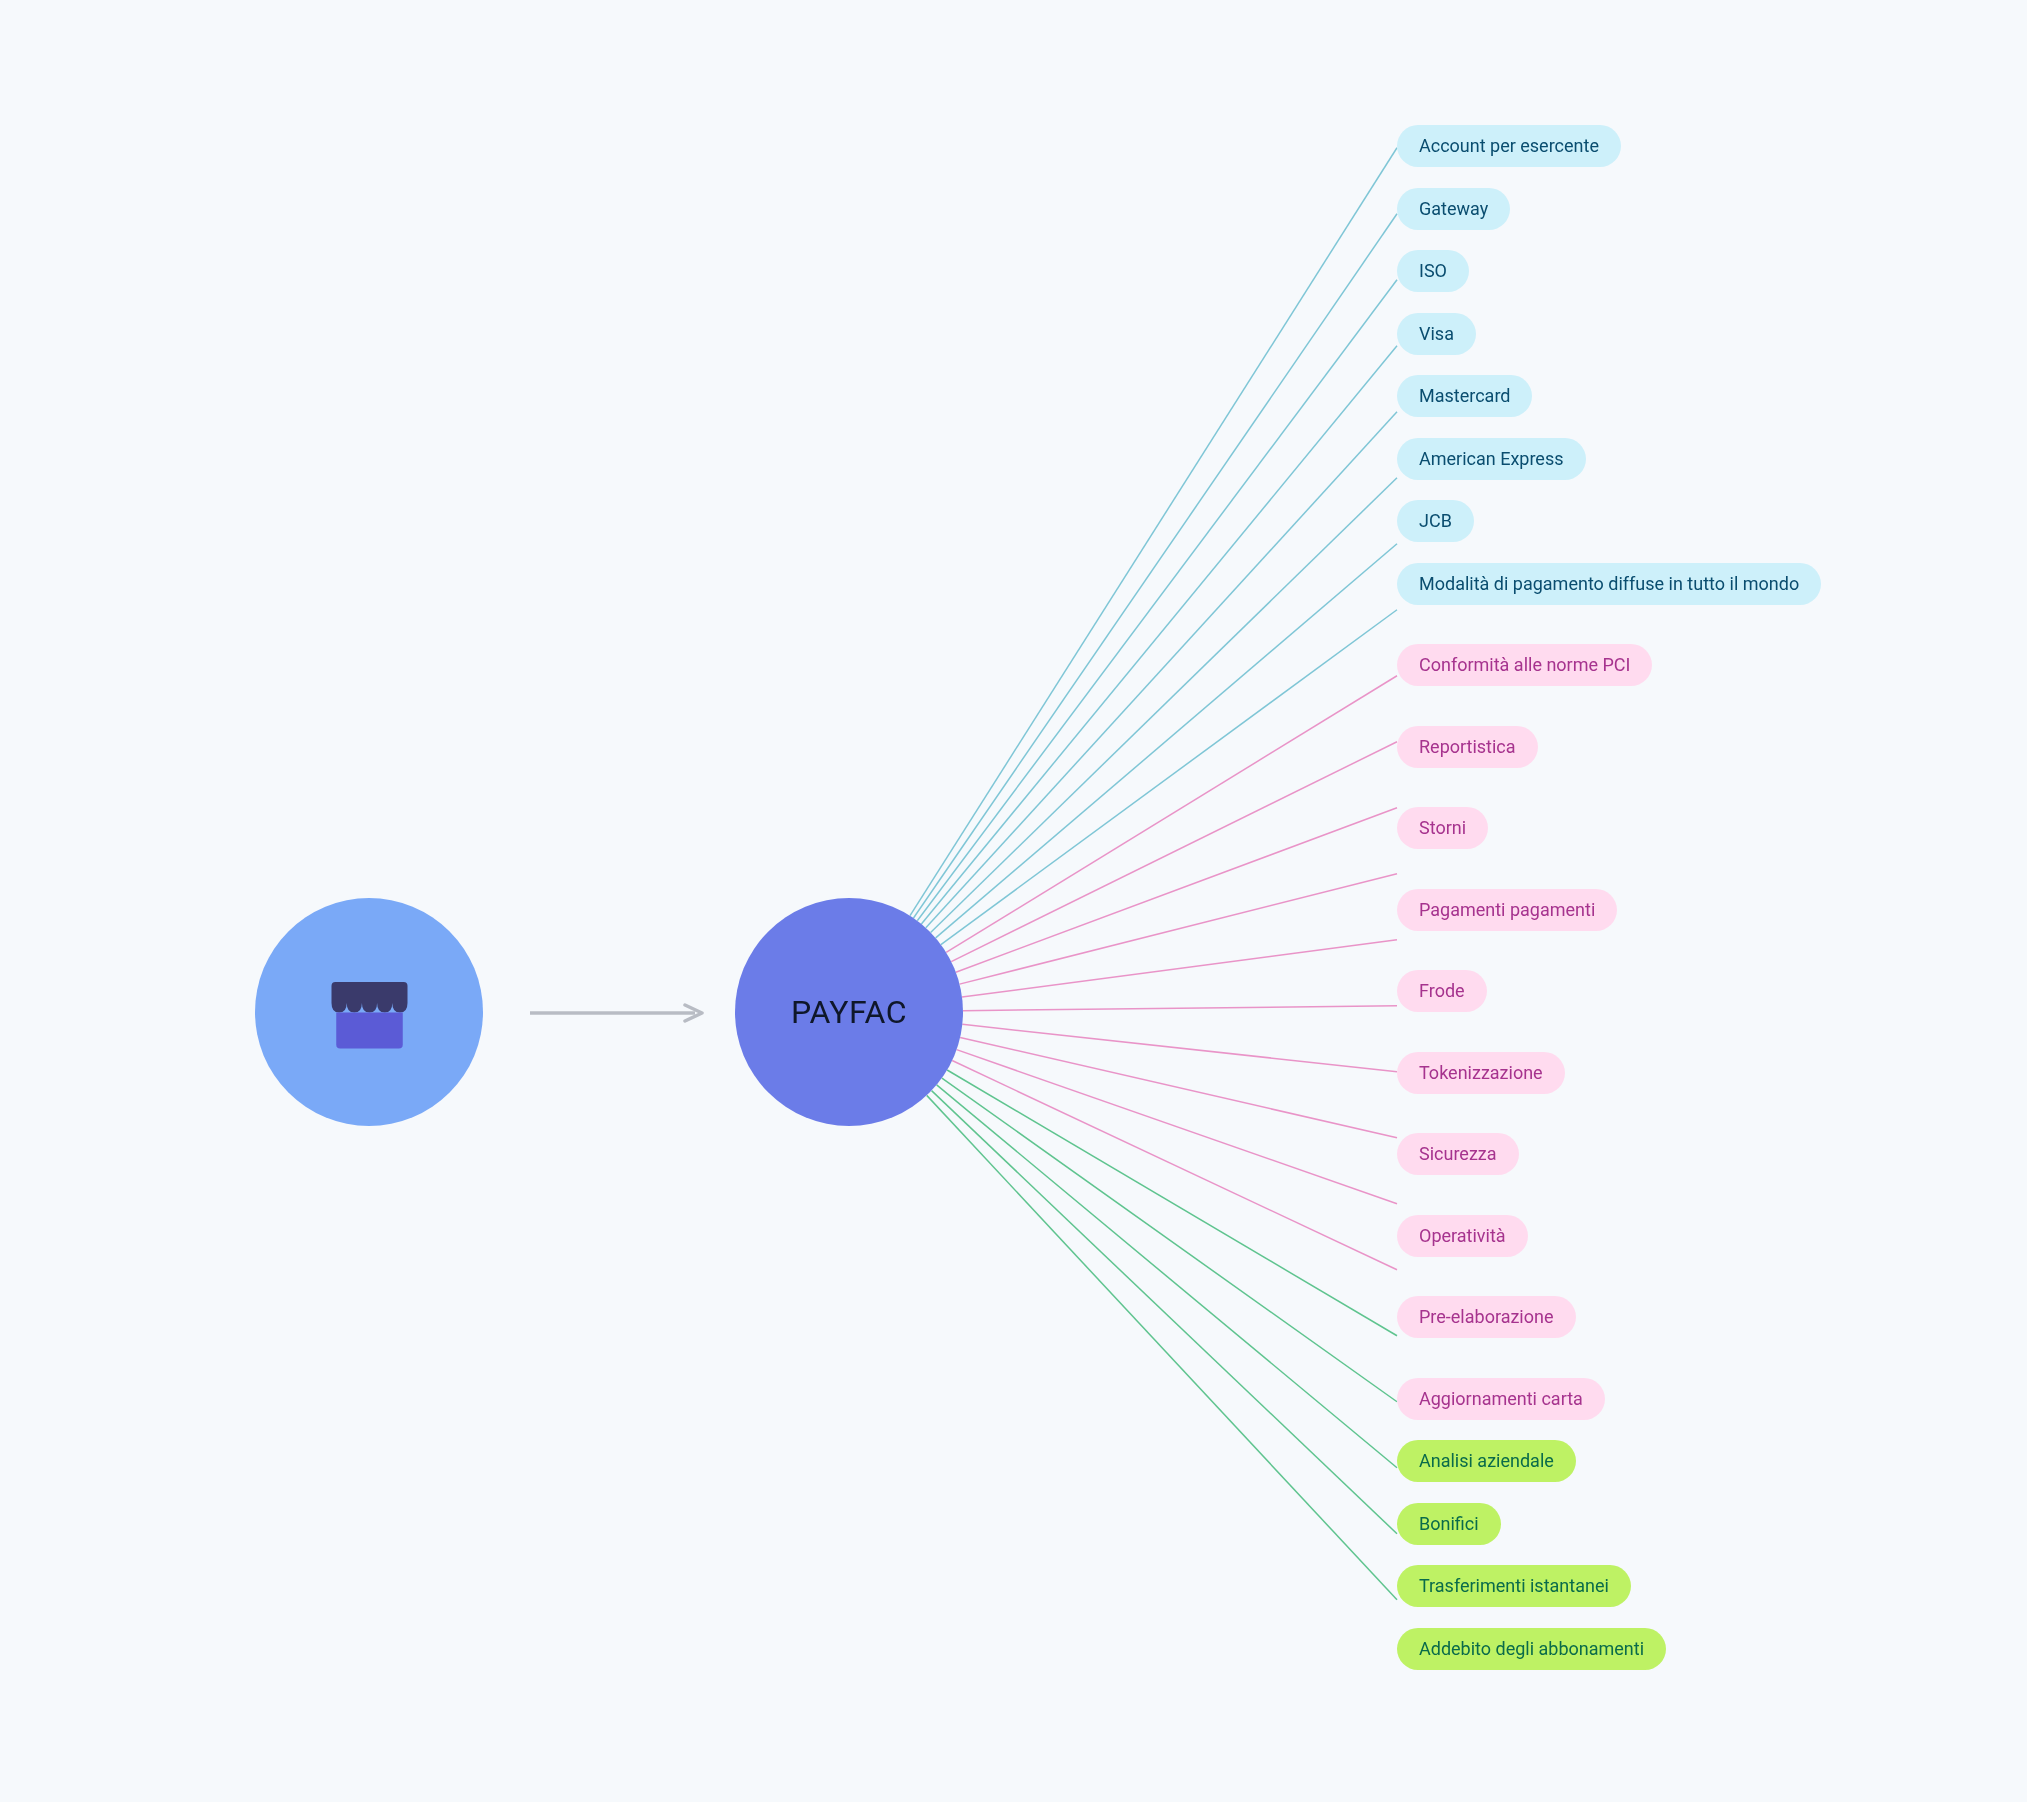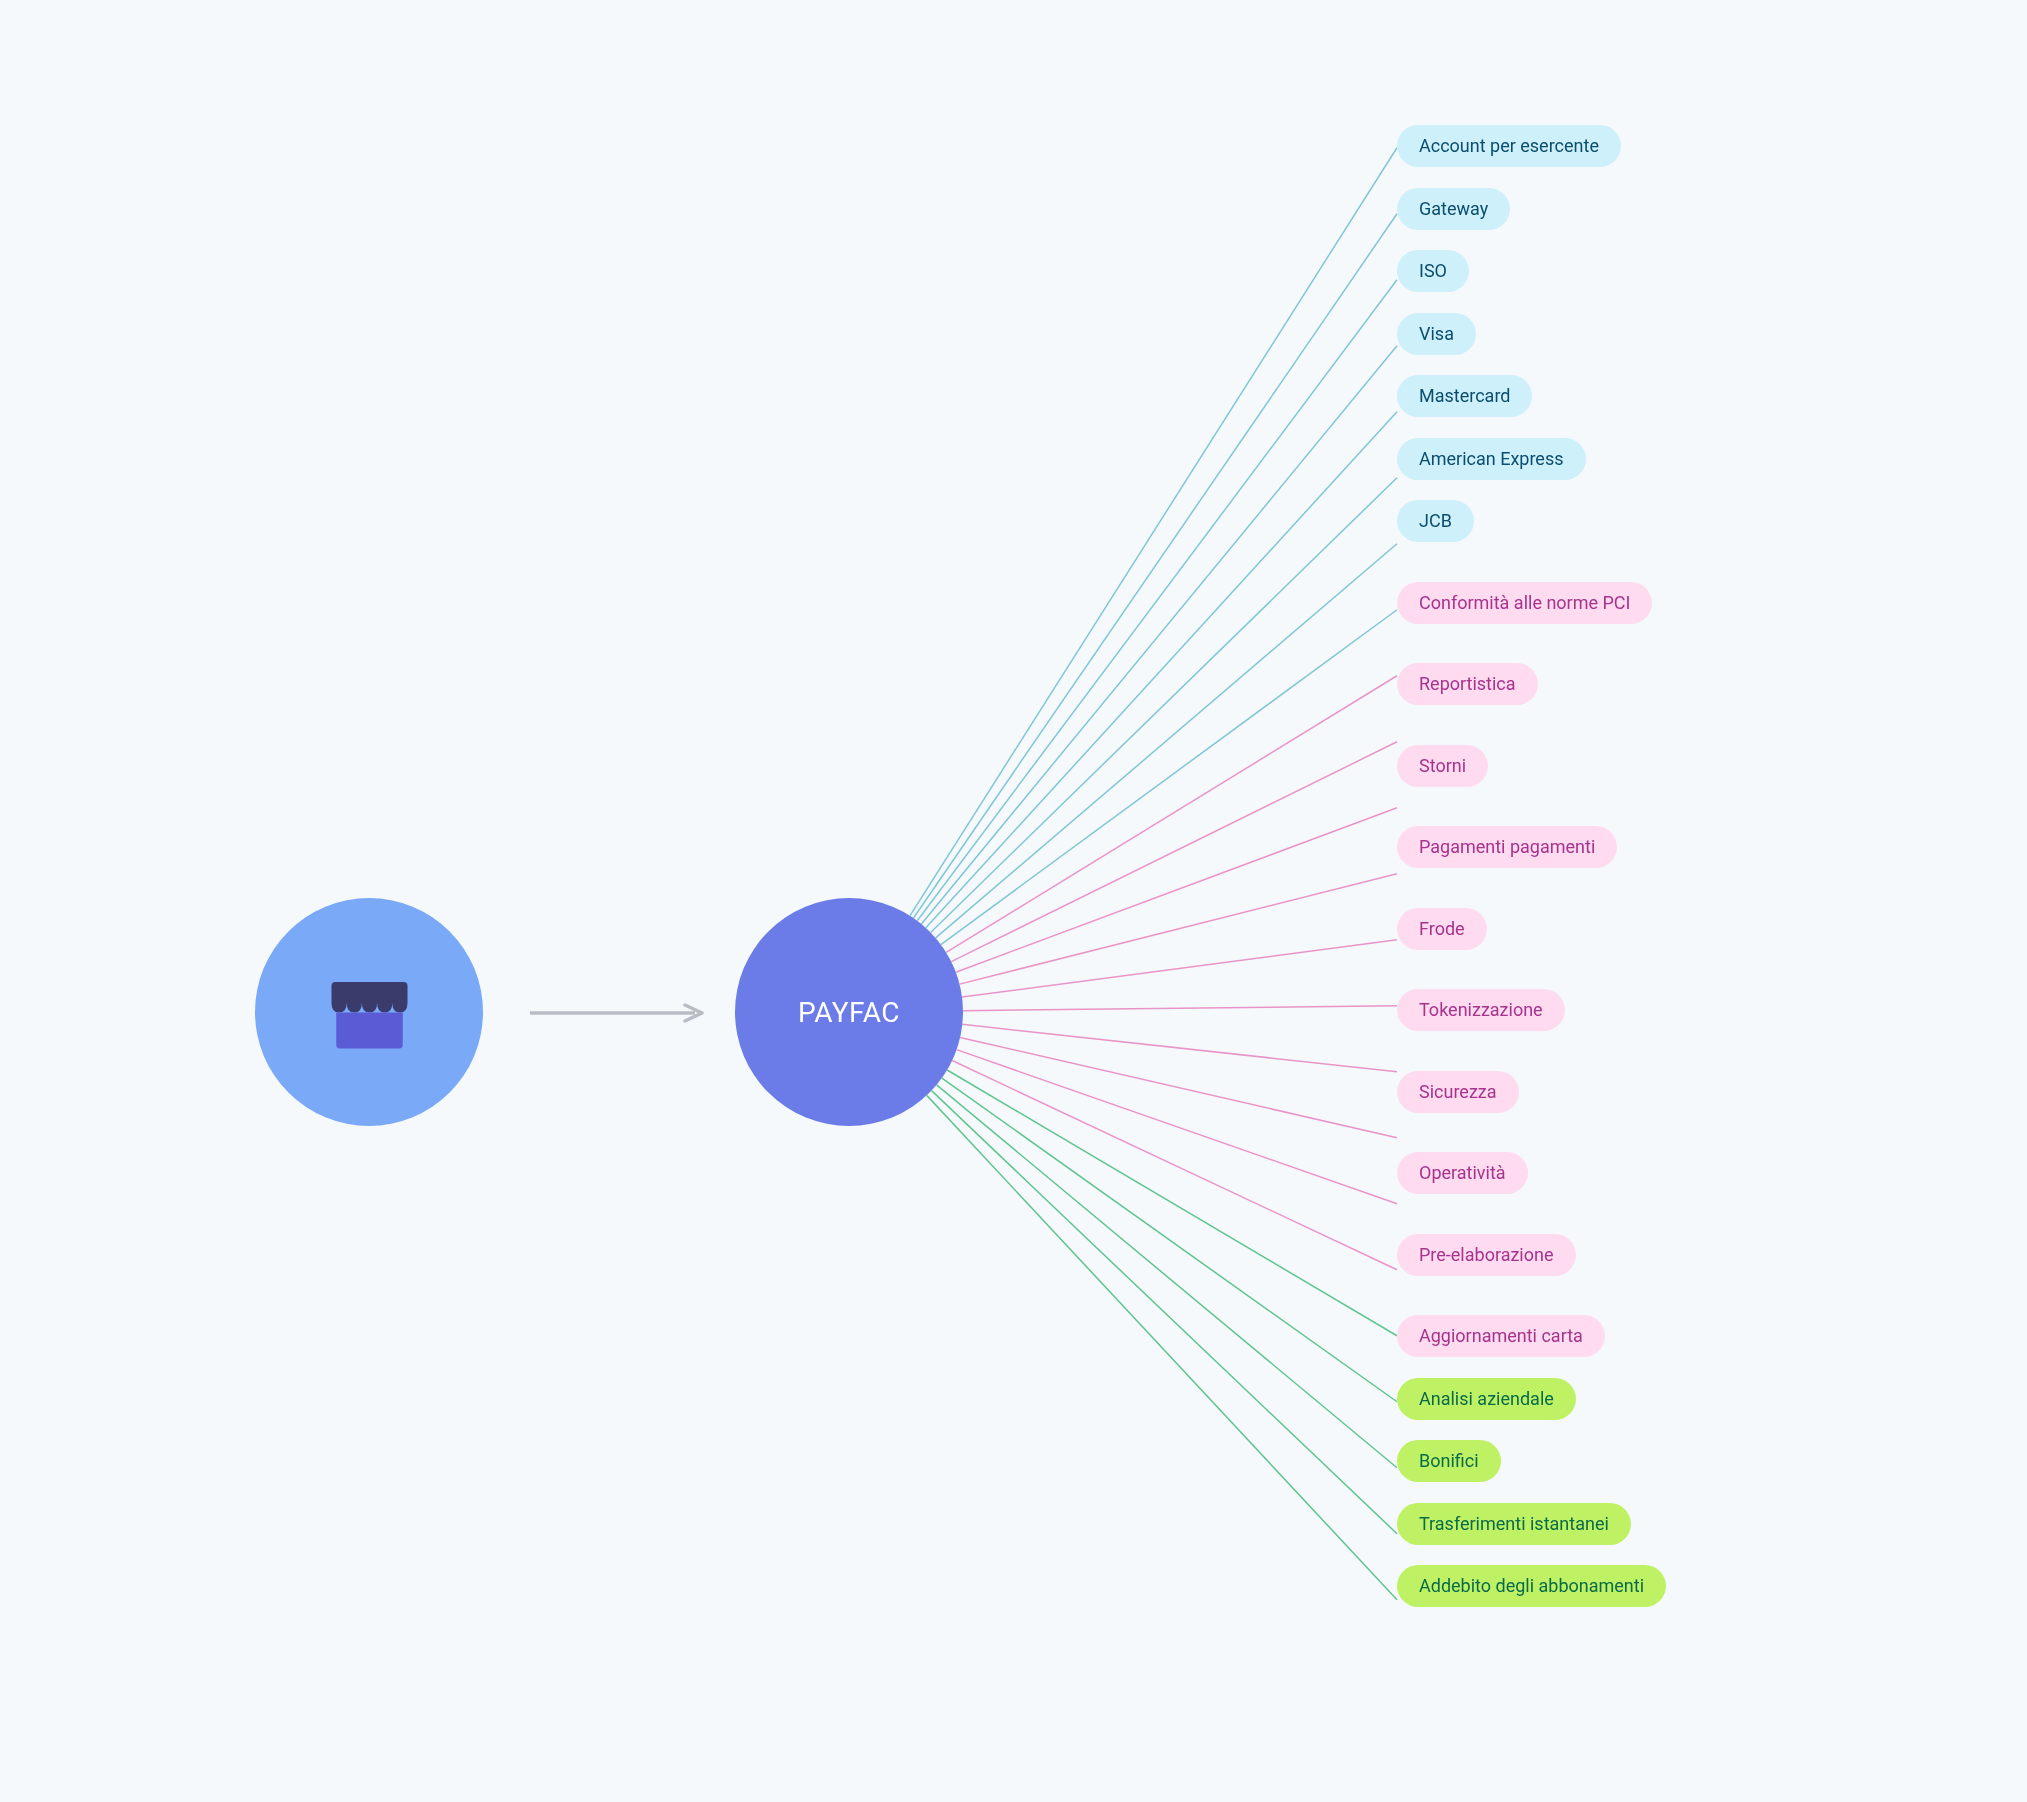--- a/index.html
+++ b/index.html
@@ -54,22 +54,22 @@
     width: 228px;
     height: 228px;
     border-radius: 50%;
     background: #6b7ce8;
     display: flex;
     align-items: center;
     justify-content: center;
     z-index: 10;
   }
   .payfac-label {
-    color: #ffffff;
-    font-size: 28px;
+    color: #0f172a;
+    font-size: 32px;
     font-weight: 400;
     letter-spacing: 0.5px;
   }
   .pills-container {
     position: absolute;
     left: 1397px;
     top: 125px;
     display: flex;
     flex-direction: column;
     gap: 20.5px;
@@ -155,20 +155,21 @@
   </div>
 
   <div class="pills-container">
       <div class="pill group-blue">Account per esercente</div>
       <div class="pill group-blue">Gateway</div>
       <div class="pill group-blue">ISO</div>
       <div class="pill group-blue">Visa</div>
       <div class="pill group-blue">Mastercard</div>
       <div class="pill group-blue">American Express</div>
       <div class="pill group-blue">JCB</div>
+      <div class="pill group-blue">Modalità di pagamento diffuse in tutto il mondo</div>
       <div class="pill group-pink">Conformità alle norme PCI</div>
       <div class="pill group-pink">Reportistica</div>
       <div class="pill group-pink">Storni</div>
       <div class="pill group-pink">Pagamenti pagamenti</div>
       <div class="pill group-pink">Frode</div>
       <div class="pill group-pink">Tokenizzazione</div>
       <div class="pill group-pink">Sicurezza</div>
       <div class="pill group-pink">Operatività</div>
       <div class="pill group-pink">Pre-elaborazione</div>
       <div class="pill group-pink">Aggiornamenti carta</div>

